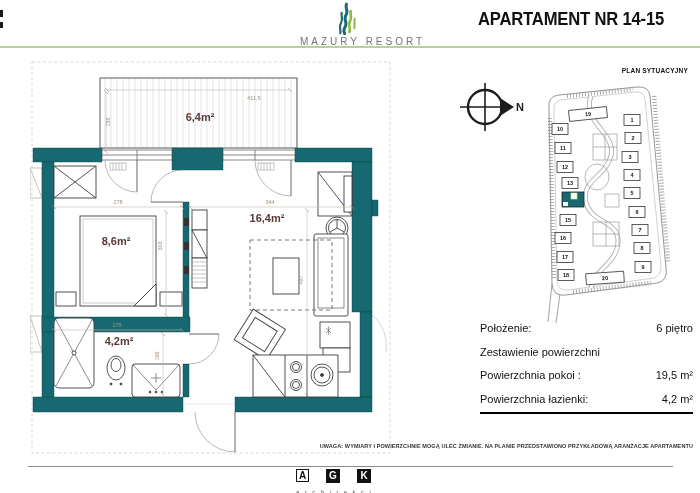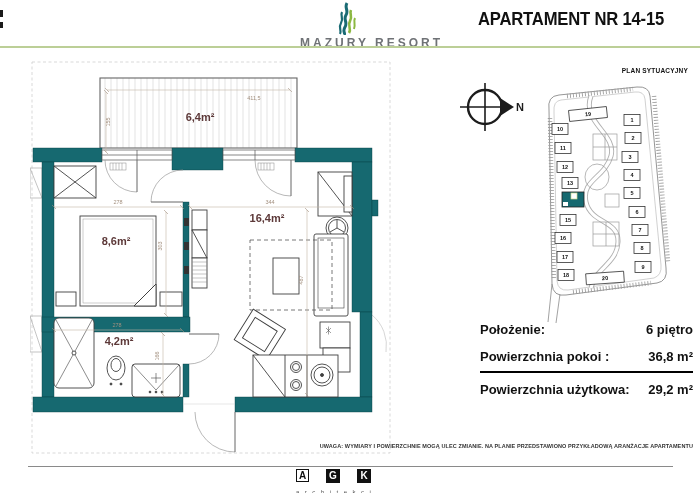--- a/index.html
+++ b/index.html
@@ -2,29 +2,29 @@
 <html><head>
 <meta charset="utf-8">
 <style>
   html,body{margin:0;padding:0;background:#fff;}
   .page{position:relative;width:700px;height:493px;background:#fff;overflow:hidden;
         font-family:"Liberation Sans",sans-serif;color:#111;}
   
   .print-mark{position:absolute;left:0;width:3px;background:#1a1a1a;}
   .brand{position:absolute;left:300px;top:2px;width:92px;text-align:center;}
   .brand svg{display:block;margin:0 auto;}
-  .brand-name{font-size:12px;letter-spacing:3px;color:#6f7276;margin-top:1px;white-space:nowrap;font-weight:bold;}
+  .brand-name{font-size:10px;letter-spacing:3px;color:#6f7276;margin-top:1px;white-space:nowrap;}
   .page-title{position:absolute;left:478px;top:9px;margin:0;font-size:17.5px;font-weight:bold;
               letter-spacing:-0.2px;transform:scaleX(0.95);transform-origin:left top;white-space:nowrap;}
   .header-rule{position:absolute;left:0;top:46px;width:700px;height:2px;background:#bccf97;}
   
   .siteplan-title{position:absolute;left:528px;top:67px;width:160px;text-align:right;
                   font-size:6.5px;font-weight:bold;letter-spacing:0.2px;}
   
-  .details{position:absolute;left:480px;top:322px;width:213px;font-size:13px;font-weight:bold;}
+  .details{position:absolute;left:480px;top:322px;width:213px;font-size:11px;font-weight:normal;}
   .details .row{display:flex;justify-content:space-between;margin-bottom:11.5px;white-space:nowrap;}
   .details .sep{border-top:2px solid #000;margin:-4px 0 9px 0;}
   
   .disclaimer{position:absolute;left:240px;top:443px;width:453px;text-align:right;
               font-size:5.5px;font-weight:bold;color:#333;letter-spacing:0.1px;white-space:nowrap;}
   
   .footer-rule{position:absolute;left:28px;top:466px;width:645px;height:1px;background:#8a8a8a;}
   .agk{position:absolute;left:296px;top:469px;width:110px;}
   .agk .sq{display:inline-block;width:14px;height:14px;margin-right:17px;text-align:center;
            line-height:14px;font-size:10px;font-weight:bold;vertical-align:top;}
@@ -353,28 +353,32 @@
         </g>
       </g>
   </svg>
 
   <div class="details">
     <div class="row">
         <span>Położenie:</span>
         <span>6 piętro</span>
       </div>
     <div class="row">
+        <span>Zestawienie powierzchni</span>
+        <span></span>
+      </div>
+    <div class="row">
         <span>Powierzchnia pokoi :</span>
-        <span>36,8 m²</span>
+        <span>19,5 m²</span>
+      </div>
+    <div class="row">
+        <span>Powierzchnia łazienki:</span>
+        <span>4,2 m²</span>
       </div>
     <div class="sep"></div>
-    <div class="row">
-        <span>Powierzchnia użytkowa:</span>
-        <span>29,2 m²</span>
-      </div>
   </div>
 
   <div class="disclaimer">UWAGA: WYMIARY I POWIERZCHNIE MOGĄ ULEC ZMIANIE. NA PLANIE PRZEDSTAWIONO PRZYKŁADOWĄ ARANŻACJE APARTAMENTU</div>
 
   <div class="footer-rule"></div>
   <div class="agk">
     <span class="sq outline">A</span><span class="sq solid">G</span><span class="sq solid">K</span>
     <div class="agk-caption">architekci</div>
   </div>
 

